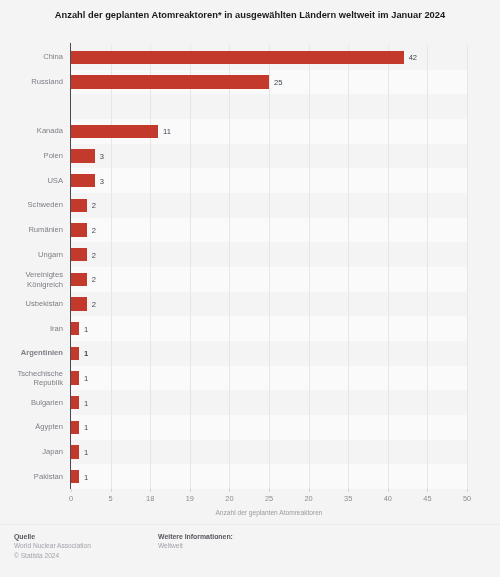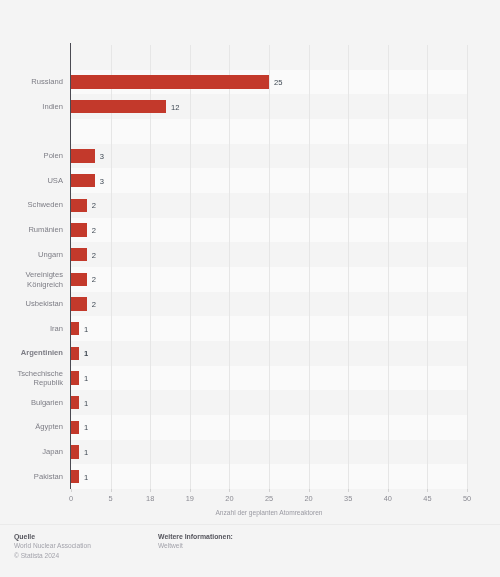--- a/index.html
+++ b/index.html
@@ -133,20 +133,21 @@
     font-size: 6.6px;
     color: #a3a3ab;
     line-height: 9.4px;
   }
 </style>
 </head>
 <body>
 
 <div id="page">
 
+  <div id="title">Anzahl der geplanten Atomreaktoren* in ausgewählten Ländern weltweit im Januar 2024</div>
 
   <div id="chart">
     <div id="bands">
         <div class="band" style="top: 24.6667px; height: 24.6667px;"></div>
         <div class="band" style="top: 74px; height: 24.6667px;"></div>
         <div class="band" style="top: 123.333px; height: 24.6667px;"></div>
         <div class="band" style="top: 172.667px; height: 24.6667px;"></div>
         <div class="band" style="top: 222px; height: 24.6667px;"></div>
         <div class="band" style="top: 271.333px; height: 24.6667px;"></div>
         <div class="band" style="top: 320.667px; height: 24.6667px;"></div>
@@ -160,29 +161,34 @@
         <div class="vline" style="left: 158.4px;"></div>
         <div class="vline" style="left: 198px;"></div>
         <div class="vline" style="left: 237.6px;"></div>
         <div class="vline" style="left: 277.2px;"></div>
         <div class="vline" style="left: 316.8px;"></div>
         <div class="vline" style="left: 356.4px;"></div>
         <div class="vline" style="left: 396px;"></div>
       </div>
     <div id="axisline"></div>
     <div id="rows">
+        <div class="row" style="top: 5.58333px; height: 13.5px;">
+          <div class="cat">China</div>
+          <div class="bar" style="width: 332.64px; background: rgb(195, 57, 43);"></div>
+          <div class="val" style="left: 332.64px;">42</div>
+        </div>
         <div class="row" style="top: 30.25px; height: 13.5px;">
           <div class="cat">Russland</div>
           <div class="bar" style="width: 198px; background: rgb(195, 57, 43);"></div>
           <div class="val" style="left: 198px;">25</div>
         </div>
-        <div class="row" style="top: 54.9167px; height: 13.5px;">
-          <div class="cat">Indien</div>
-          <div class="bar" style="width: 95.04px; background: rgb(195, 57, 43);"></div>
-          <div class="val" style="left: 95.04px;">12</div>
+        <div class="row" style="top: 79.5833px; height: 13.5px;">
+          <div class="cat">Kanada</div>
+          <div class="bar" style="width: 87.12px; background: rgb(195, 57, 43);"></div>
+          <div class="val" style="left: 87.12px;">11</div>
         </div>
         <div class="row" style="top: 104.25px; height: 13.5px;">
           <div class="cat">Polen</div>
           <div class="bar" style="width: 23.76px; background: rgb(195, 57, 43);"></div>
           <div class="val" style="left: 23.76px;">3</div>
         </div>
         <div class="row" style="top: 128.917px; height: 13.5px;">
           <div class="cat">USA</div>
           <div class="bar" style="width: 23.76px; background: rgb(195, 57, 43);"></div>
           <div class="val" style="left: 23.76px;">3</div>

